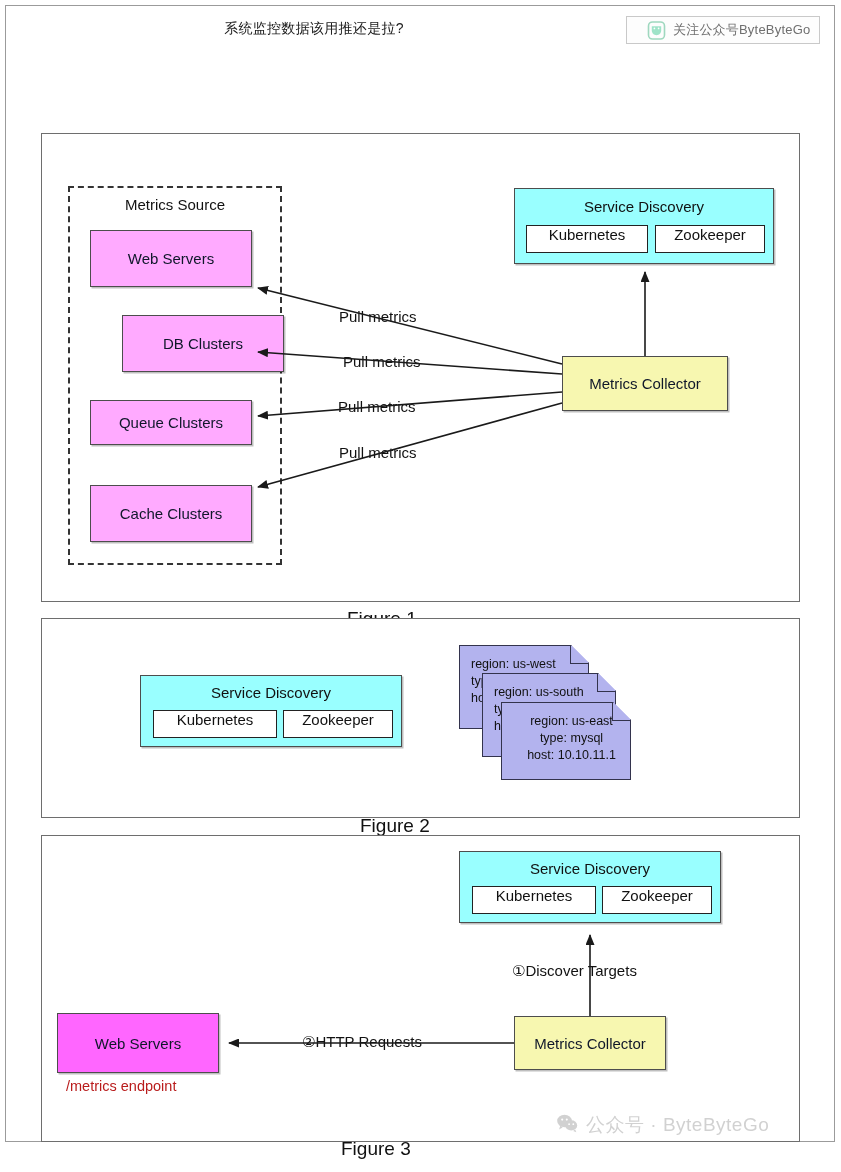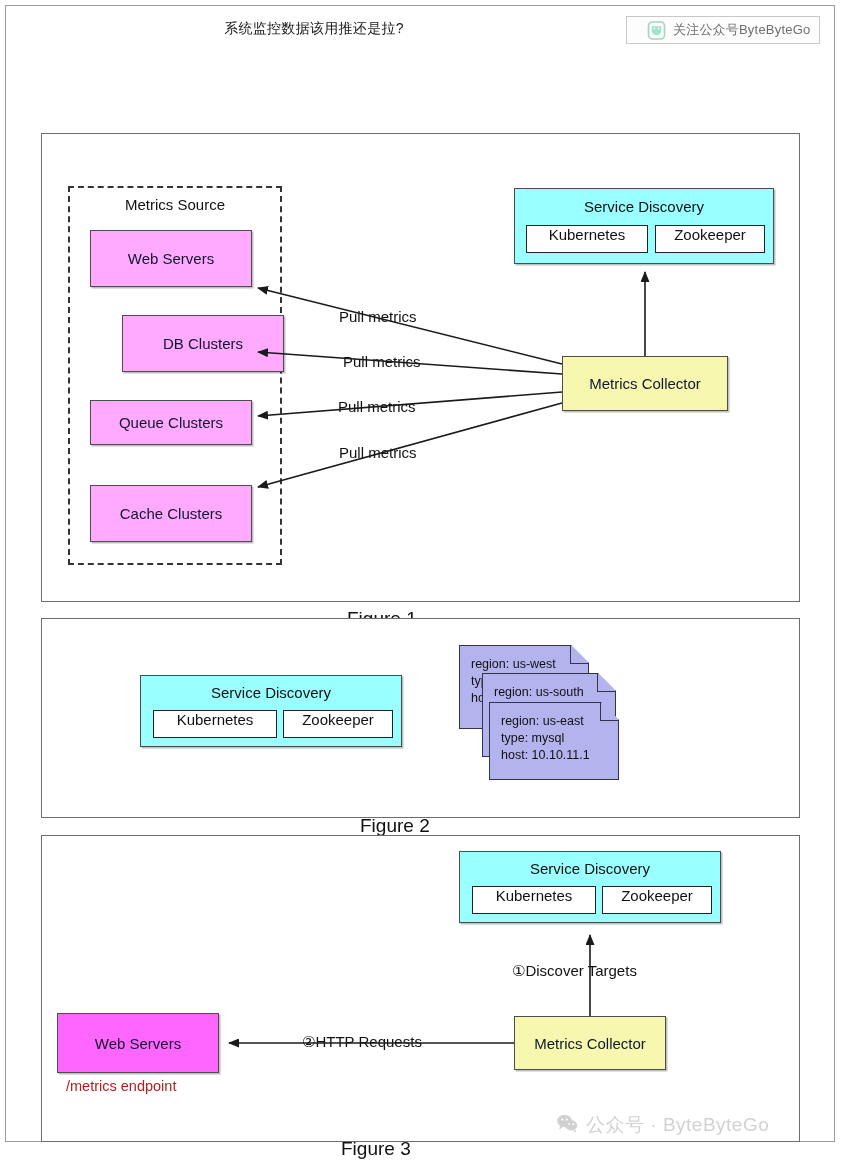--- a/index.html
+++ b/index.html
@@ -291,21 +291,21 @@
     <span class="note-line">region: us-west</span>
     <span class="note-line">type: mysql</span>
     <span class="note-line">host: 10.10.11.1</span>
   </div>
   <div class="note" style="left:482px; top:673px; width:134px; height:84px;">
     <span class="fold"></span>
     <span class="note-line">region: us-south</span>
     <span class="note-line">type: mysql</span>
     <span class="note-line">host: 10.10.11.1</span>
   </div>
-  <div class="note" style="left:489px; top:702px; width:130px; height:78px;">
+  <div class="note" style="left:501px; top:702px; width:130px; height:78px;text-align:center;">
     <span class="fold"></span>
     <span class="note-line">region: us-east</span>
     <span class="note-line">type: mysql</span>
     <span class="note-line">host: 10.10.11.1</span>
   </div>
 
   <div class="fig-caption" style="left:360px; top:777px;text-align:center;">Figure 2</div>
 
   <div class="figure-box" id="figure3"></div>
 

